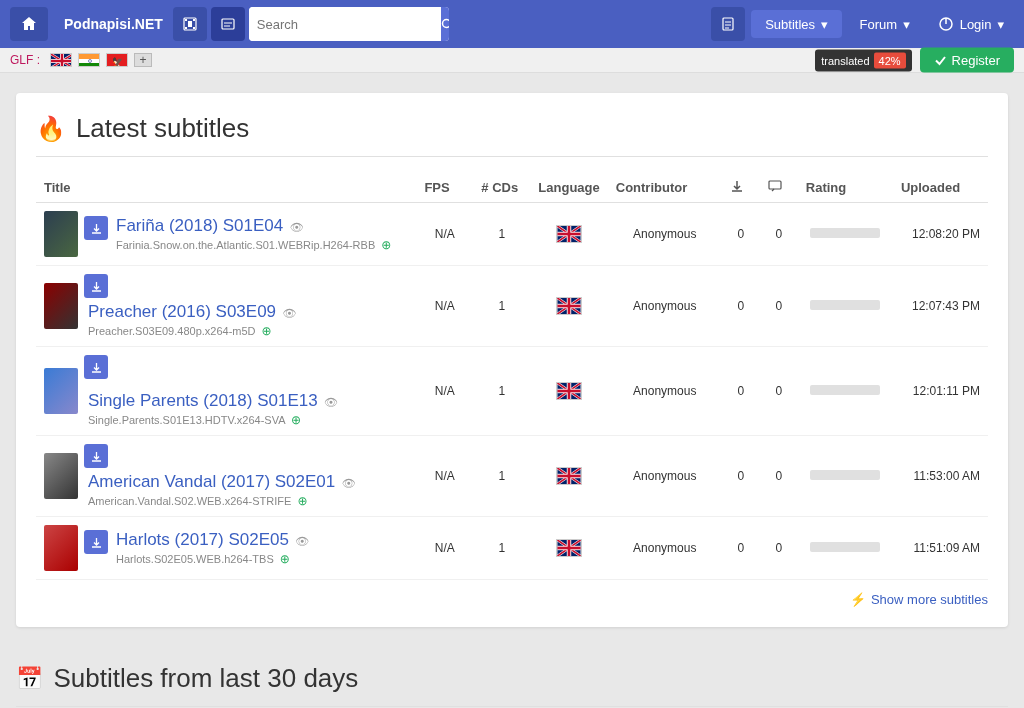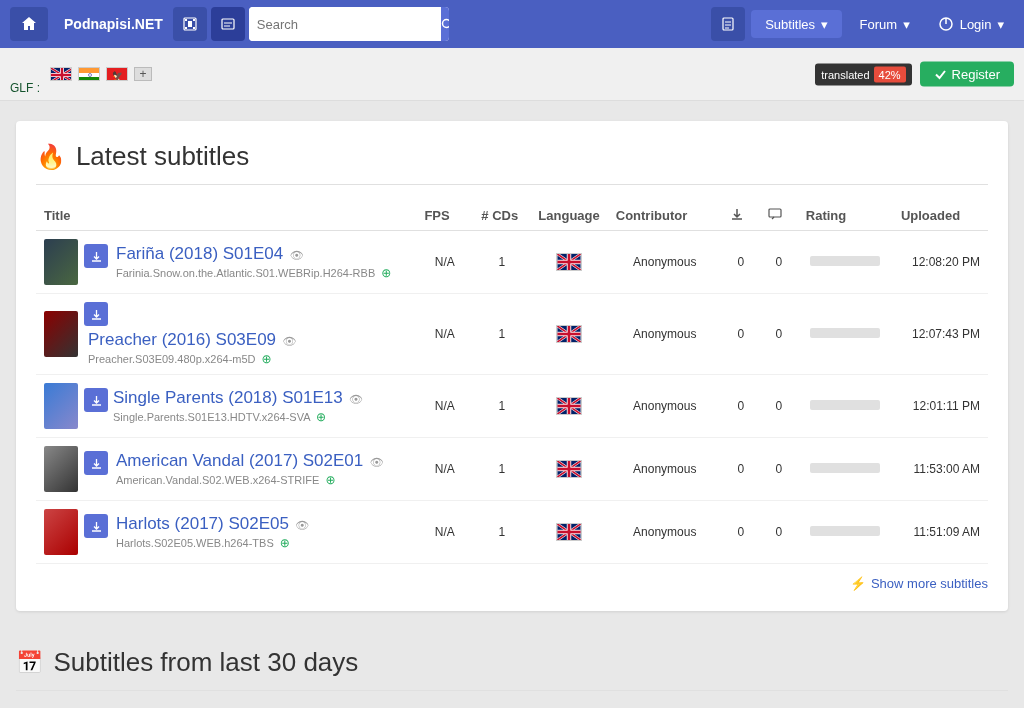--- a/index.html
+++ b/index.html
@@ -128,23 +128,22 @@
       background: #f0f0f0;
       border-bottom: 1px solid #ddd;
       padding: 5px 10px;
       display: flex;
       align-items: center;
       gap: 6px;
       position: relative;
     }
     .glf-label {
       font-size: 12px;
-      color: #14532d;
+      color: #be185d;
       margin-right: 4px;
-      margin-top: 28px;
     }
     .flag {
       display: inline-block;
       width: 22px;
       height: 14px;
       border: 1px solid #ccc;
       font-size: 11px;
       line-height: 14px;
       text-align: center;
       overflow: hidden;
@@ -589,21 +588,21 @@
       <td class="col-chat">0</td>
       <td class="col-rating">
         <div class="rating-bar"></div>
       </td>
       <td class="col-uploaded">12:07:43 PM</td>
     </tr>
           <tr>
       <td class="col-title">
         <div class="title-cell">
           <div class="thumb thumb-parents"></div>
-          <div style="display:flex;align-items:flex-start;flex-direction:row;gap:1px;justify-content:center;">
+          <div style="display:flex;align-items:flex-start;flex-direction:column;gap:12px;justify-content:center;">
             <span class="download-icon">
               <svg width="11" height="11" viewBox="0 0 11 11" fill="none">
                 <path d="M5.5 1v6M3 5.5l2.5 2.5 2.5-2.5M1 10h9" stroke="white" stroke-width="1.3"></path>
               </svg>
             </span>
             <div class="title-info" style="margin-left:4px;">
               <span>
                 <a class="title-link" href="#">Single Parents (2018) S01E13</a>
                 <span class="eye-icon">👁</span>
               </span>
@@ -634,21 +633,21 @@
       <td class="col-chat">0</td>
       <td class="col-rating">
         <div class="rating-bar"></div>
       </td>
       <td class="col-uploaded">12:01:11 PM</td>
     </tr>
           <tr>
       <td class="col-title">
         <div class="title-cell">
           <div class="thumb thumb-vandal"></div>
-          <div style="display:flex;align-items:flex-start;flex-direction:row;gap:4px;">
+          <div style="display:flex;align-items:flex-start;flex-direction:column;gap:4px;">
             <span class="download-icon">
               <svg width="11" height="11" viewBox="0 0 11 11" fill="none">
                 <path d="M5.5 1v6M3 5.5l2.5 2.5 2.5-2.5M1 10h9" stroke="white" stroke-width="1.3"></path>
               </svg>
             </span>
             <div class="title-info" style="margin-left:4px;">
               <span>
                 <a class="title-link" href="#">American Vandal (2017) S02E01</a>
                 <span class="eye-icon">👁</span>
               </span>

